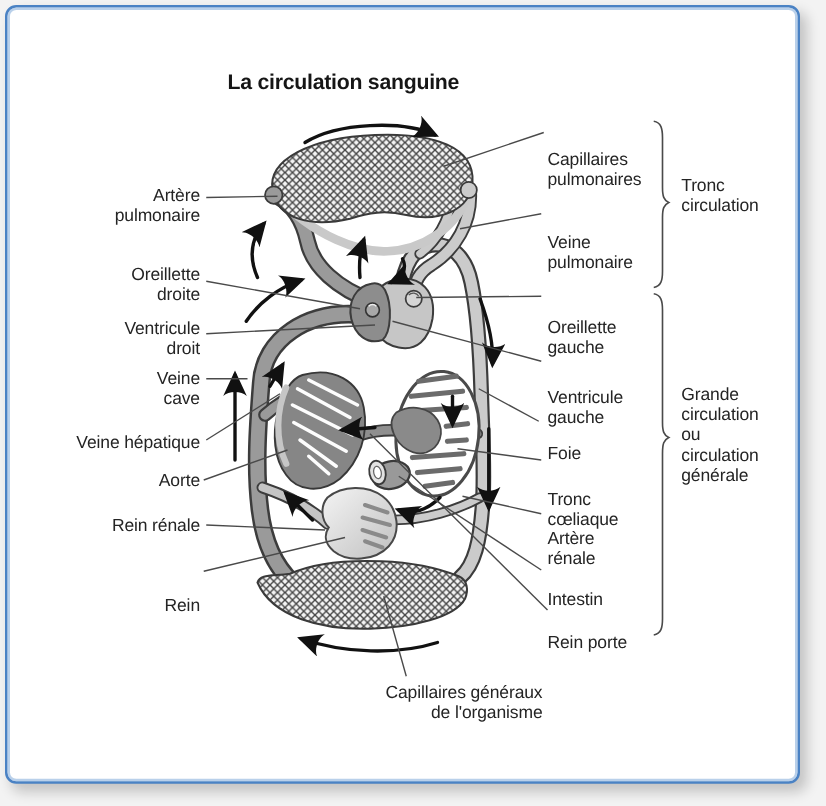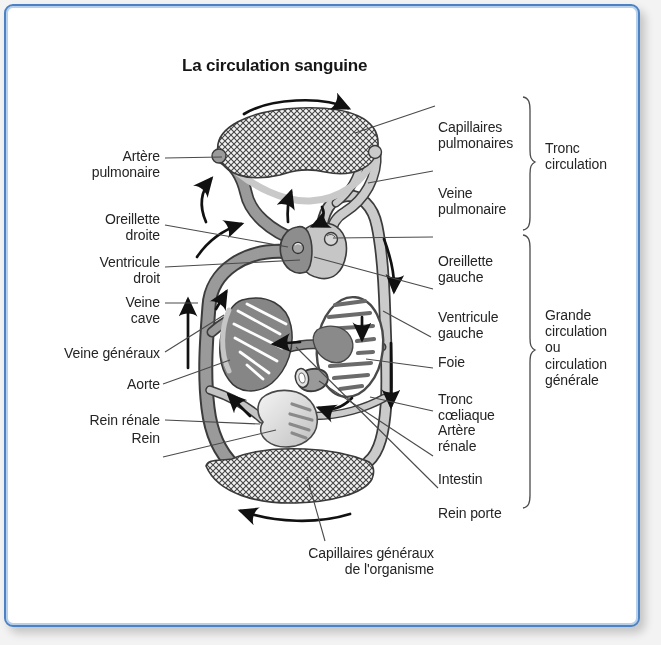--- a/index.html
+++ b/index.html
@@ -199,24 +199,24 @@
 <div class="title">La circulation sanguine</div>
 
 <div class="lbl left-col" style="top:148px">Artère
 pulmonaire</div>
 <div class="lbl left-col" style="top:211px">Oreillette
 droite</div>
 <div class="lbl left-col" style="top:254px">Ventricule
 droit</div>
 <div class="lbl left-col" style="top:294px">Veine
 cave</div>
-<div class="lbl left-col" style="top:345px">Veine généraux</div>
+<div class="lbl left-col" style="top:345px">Veine hépatique</div>
 <div class="lbl left-col" style="top:376px">Aorte</div>
 <div class="lbl left-col" style="top:412px">Rein rénale</div>
-<div class="lbl left-col" style="top:430px">Rein</div>
+<div class="lbl left-col" style="top:476px">Rein</div>
 
 <div class="lbl right-col" style="top:95px">Capillaires
 pulmonaires</div>
 <div class="lbl right-col" style="top:161px">Veine
 pulmonaire</div>
 <div class="lbl right-col" style="top:229px">Oreillette
 gauche</div>
 <div class="lbl right-col" style="top:285px">Ventricule
 gauche</div>
 <div class="lbl right-col" style="top:330px">Foie</div>

